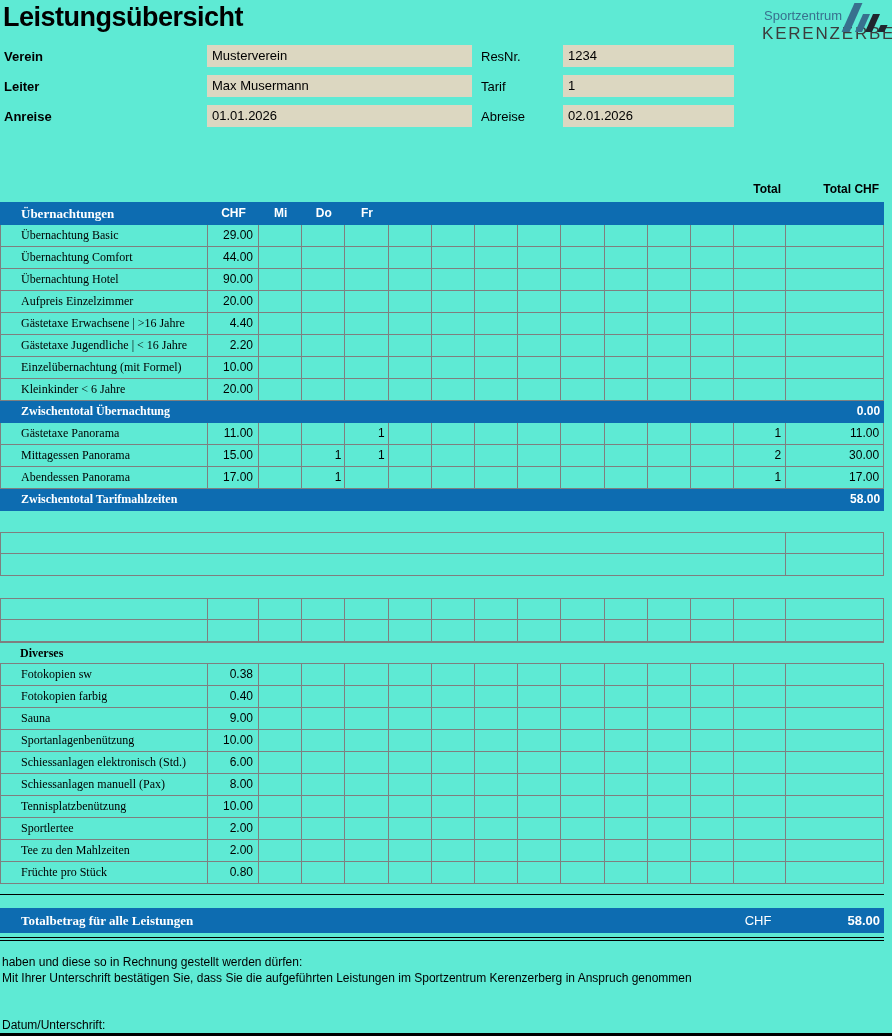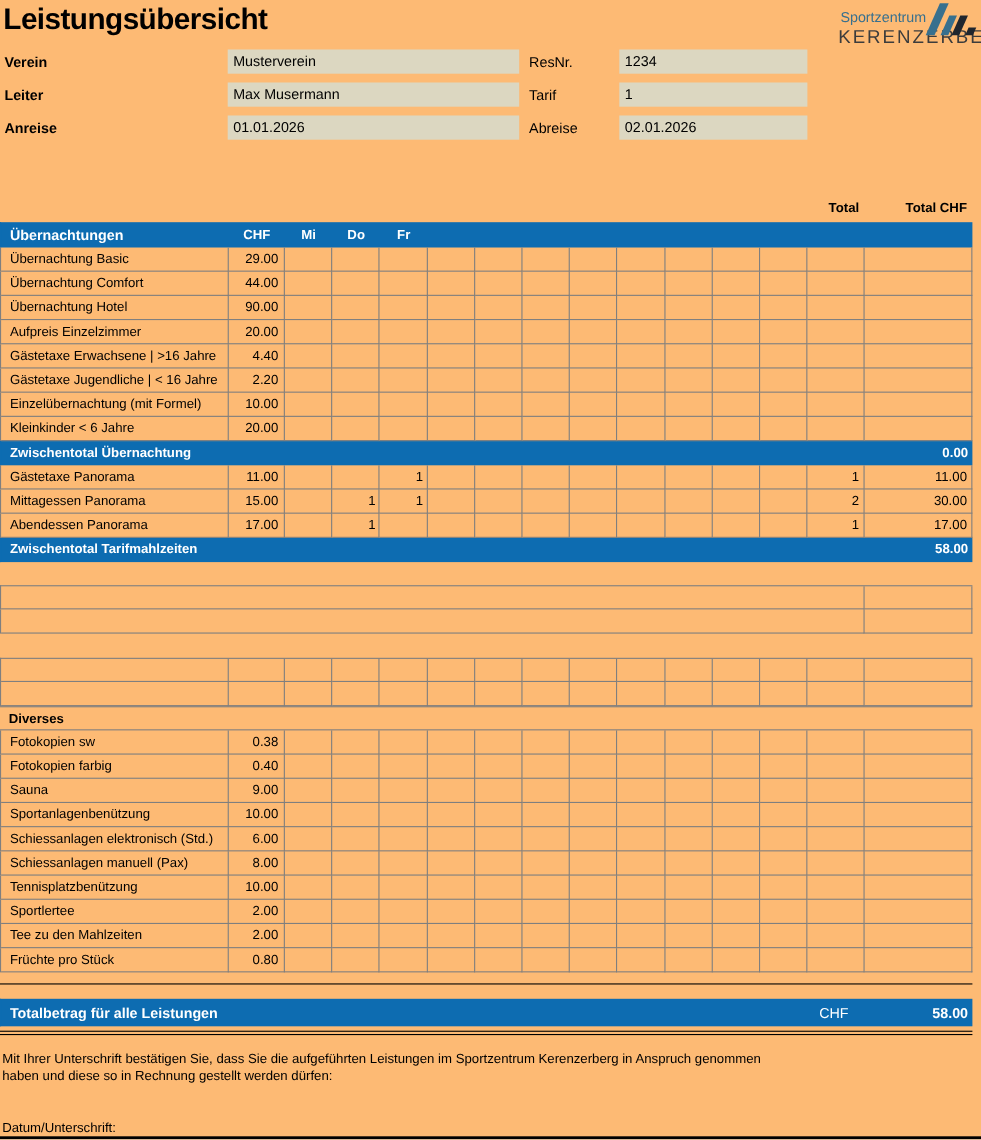--- a/index.html
+++ b/index.html
@@ -4,21 +4,21 @@
 <style>
   :root{
     --blue:#0d6cb1;
     --beige:#dcd7c1;
     --g:#7f7f7f;
     --logo-blue:#38708e;
     --logo-dark:#20262e;
   }
   *{margin:0;padding:0;box-sizing:border-box;}
   body{background:#fff;}
-  .page{position:relative;width:892px;height:1036px;background:#fdba74;overflow:hidden;
+  .page{position:relative;width:892px;height:1036px;background:#5eead4;overflow:hidden;
         font-family:"Liberation Sans",sans-serif;color:#000;}
   
   .h1{font-size:27px;font-weight:bold;margin:2px 0 0 3px;letter-spacing:-0.5px;}
   .logo{position:absolute;top:6px;right:8px;width:122px;text-align:left;}
   .logo-line1{font-size:13px;color:var(--logo-blue);margin:2px 0 1px 2px;}
   .logo-line2{font-size:17px;color:#3c3c3c;letter-spacing:1.8px;}
   .logo-mark{position:absolute;top:-4px;right:-2px;display:flex;align-items:flex-end;height:30px;}
   .logo-mark i{display:block;transform:skewX(-24deg);}
   .m1{width:8px;height:29px;background:var(--logo-blue);}
   .m2{width:7px;height:18px;background:var(--logo-blue);margin-left:3px;}
@@ -34,21 +34,21 @@
   .fgap{width:9px;}
   .flabel2{width:82px;font-weight:normal;font-size:13px;}
   .f-right{width:171px;}
   
   .grid{display:grid;grid-template-columns:207px 51px repeat(11,43.2px) 52px 98px;width:884px;}
   .cells{display:contents;}
   .c{font-size:12px;line-height:21px;white-space:nowrap;overflow:hidden;}
   .r{height:22px;border-left:1px solid var(--g);}
   .r .c{border-right:1px solid var(--g);border-bottom:1px solid var(--g);}
   .bt{border-top:1px solid var(--g);}
-  .lbl{padding-left:8px;text-align:left;}
+  .lbl{padding-left:20px;text-align:left;font-family:Liberation Serif, serif;}
   .chf{text-align:right;padding-right:5px;}
   .day{text-align:right;padding-right:3px;}
   .tot{text-align:right;padding-right:4px;}
   .tchf{text-align:right;padding-right:4px;}
   .dayh{text-align:center;font-weight:bold;}
   .chfh{text-align:center;font-weight:bold;}
   .blue{background:var(--blue);color:#fff;font-weight:bold;border-left:1px solid var(--blue);}
   .blue .c{border:none;}
   .thead{height:23px;margin-top:3px;}
   .thead .lbl{font-size:13px;line-height:23px;}
@@ -320,19 +320,19 @@
 
   <div class="tline"></div>
   <div class="grid blue tbar">
     <div class="c lbl sp13">Totalbetrag für alle Leistungen</div>
     <div class="c cur">CHF</div>
     <div class="c tchf">58.00</div>
   </div>
   <div class="dline"></div>
 
   <div class="sig">
+    <div>haben und diese so in Rechnung gestellt werden dürfen:</div>
     <div>Mit Ihrer Unterschrift bestätigen Sie, dass Sie die aufgeführten Leistungen im Sportzentrum Kerenzerberg in Anspruch genommen</div>
-    <div>haben und diese so in Rechnung gestellt werden dürfen:</div>
   </div>
   <div class="datum">Datum/Unterschrift:</div>
   <div class="bottomline"></div>
 
 </div>
 
 </body></html>

